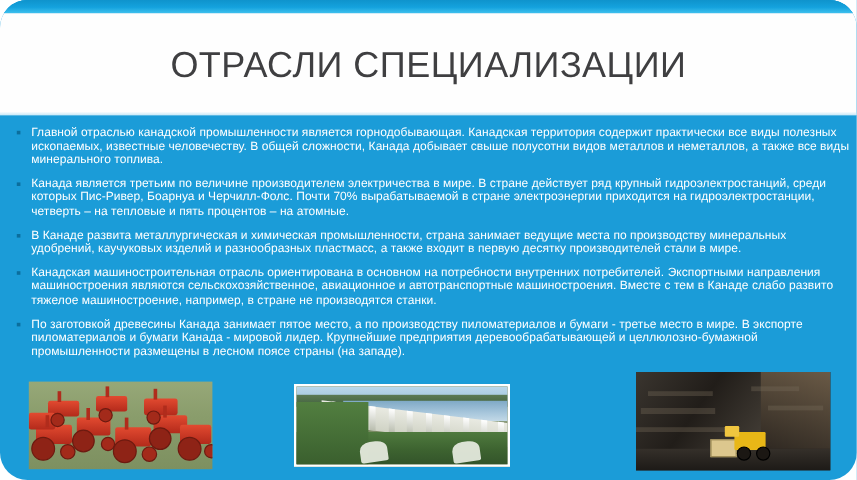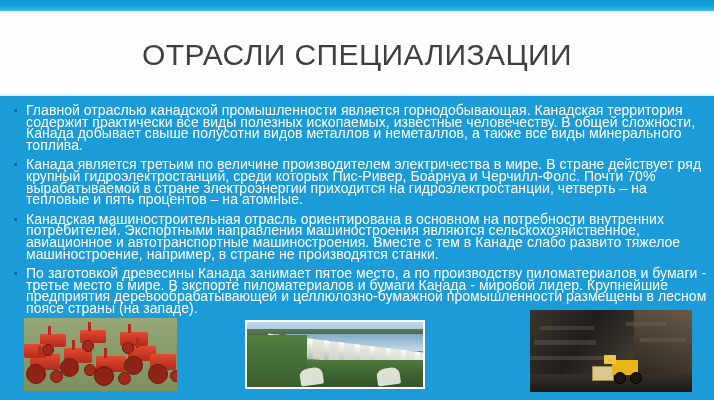--- a/index.html
+++ b/index.html
@@ -13,20 +13,21 @@
     font-family: "Liberation Sans", sans-serif;
     background: #ffffff;
   }
 
   #slide {
     position: relative;
     width: 714px;
     height: 400px;
     background: #1b9cd8;
     overflow: hidden;
+    border-radius: 23px;
   }
 
   
   .top-bar {
     position: absolute;
     left: 0;
     top: 0;
     width: 714px;
     height: 11px;
     background: #0d98d6;
@@ -87,21 +88,21 @@
     left: 10px;
     top: 9px;
     width: 698px;
   }
 
   .bullet {
     position: relative;
     padding-left: 16px;
     margin-bottom: 8px;
     color: #ffffff;
-    font-size: 14px;
+    font-size: 10px;
     line-height: 11.6px;
     text-align: left;
     letter-spacing: 0.05px;
   }
   .bullet:last-child { margin-bottom: 0; }
 
   .bullet-marker {
     position: absolute;
     left: 4px;
     top: 4px;
@@ -276,20 +277,21 @@
         <span>Главной отраслью канадской промышленности является горнодобывающая. Канадская территория содержит практически все виды полезных ископаемых, известные человечеству. В общей сложности, Канада добывает свыше полусотни видов металлов и неметаллов, а также все виды минерального топлива.</span>
       </div>
 
       <div class="bullet">
         <span class="bullet-marker"></span>
         <span>Канада является третьим по величине производителем электричества в мире. В стране действует ряд крупный гидроэлектростанций, среди которых Пис-Ривер, Боарнуа и Черчилл-Фолс. Почти 70% вырабатываемой в стране электроэнергии приходится на гидроэлектростанции, четверть – на тепловые и пять процентов – на атомные.</span>
       </div>
 
       <div class="bullet">
         <span class="bullet-marker"></span>
+        <span>В Канаде развита металлургическая и химическая промышленности, страна занимает ведущие места по производству минеральных удобрений, каучуковых изделий и разнообразных пластмасс, а также входит в первую десятку производителей стали в мире.</span>
       </div>
 
       <div class="bullet">
         <span class="bullet-marker"></span>
         <span>Канадская машиностроительная отрасль ориентирована в основном на потребности внутренних потребителей. Экспортными направления машиностроения являются сельскохозяйственное, авиационное и автотранспортные машиностроения. Вместе с тем в Канаде слабо развито тяжелое машиностроение, например, в стране не производятся станки.</span>
       </div>
 
       <div class="bullet">
         <span class="bullet-marker"></span>
         <span>По заготовкой древесины Канада занимает пятое место, а по производству пиломатериалов и бумаги - третье место в мире. В экспорте пиломатериалов и бумаги Канада - мировой лидер. Крупнейшие предприятия деревообрабатывающей и целлюлозно-бумажной промышленности размещены в лесном поясе страны (на западе).</span>

